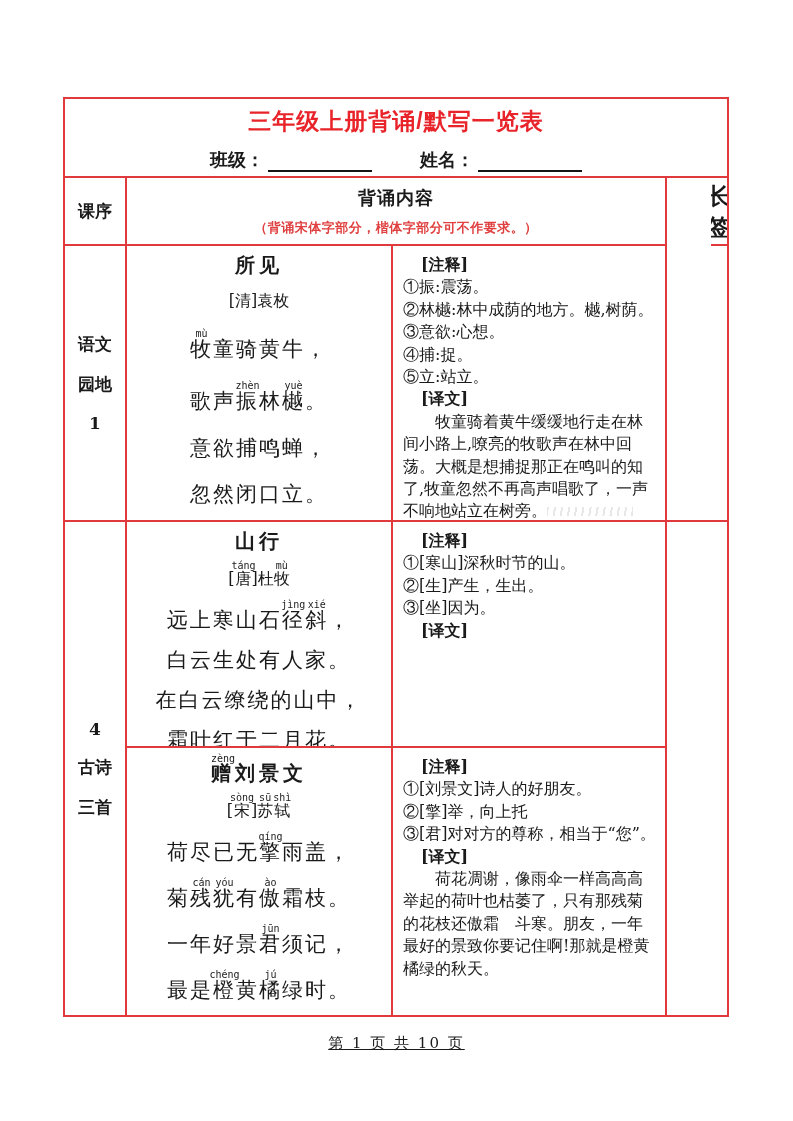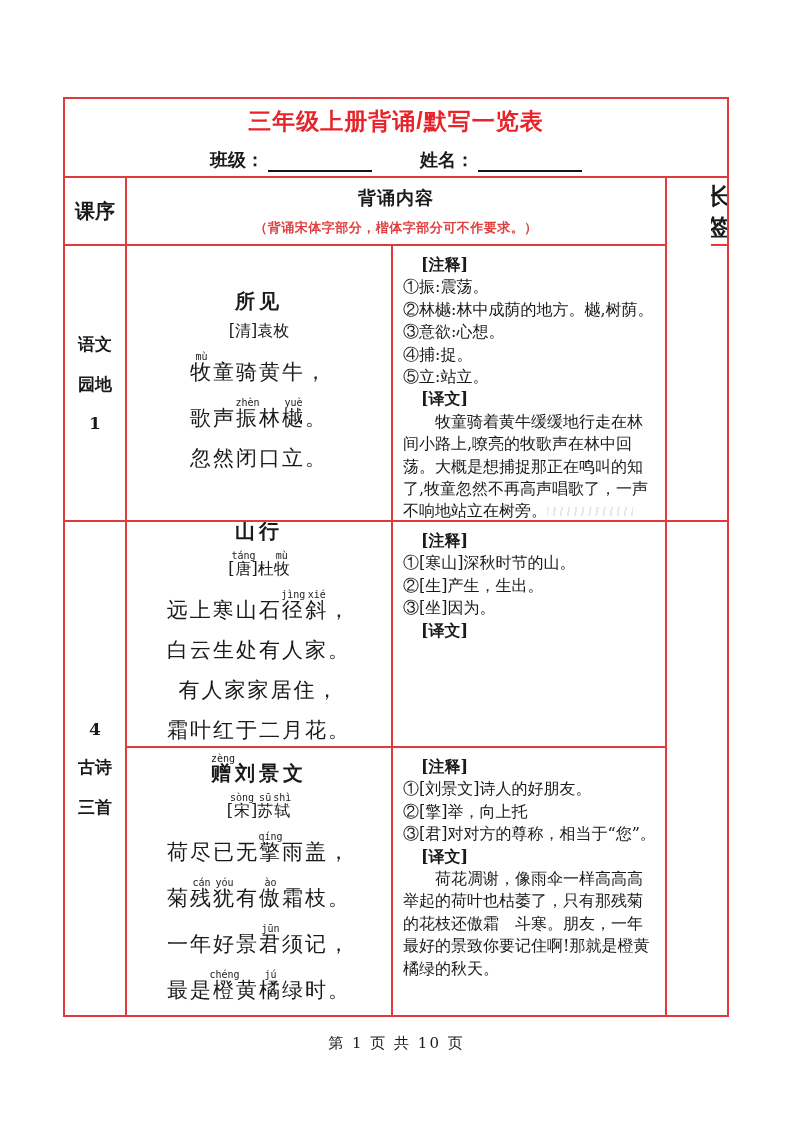--- a/index.html
+++ b/index.html
@@ -41,54 +41,54 @@
   .grid{
     display:grid;height:837px;
     grid-template-columns:62px 266px 274px 1fr;
     grid-template-rows:68px 276px 226px 1fr;
   }
   .cell{border-right:2px solid var(--red);border-bottom:2px solid var(--red);overflow:hidden;}
   .no-r{border-right:none;}
   .no-b{border-bottom:none;}
   
   .h-cell{display:flex;flex-direction:column;align-items:center;justify-content:center;font-weight:bold;}
-  .h-lesson{font-size:20px;}
+  .h-lesson{font-size:17px;}
   .h-content .h-main{font-size:18px;letter-spacing:1px;}
   .h-content .h-note{
     margin-top:9px;color:var(--note-red);font-weight:bold;font-size:13px;letter-spacing:.5px;
   }
   .h-sign{font-size:23px;line-height:31px;margin-left:44px;}
   
   .lesson-cell{
     display:flex;flex-direction:column;align-items:center;justify-content:center;
     font-weight:bold;font-size:17px;gap:17px;
   }
   
   .poem-cell{
-    display:flex;flex-direction:column;align-items:center;justify-content:center;
+    display:flex;flex-direction:column;align-items:center;justify-content:space-between;
     text-align:center;padding:6px 4px;
   }
   .poem-title{font-size:20px;font-weight:bold;letter-spacing:4px;margin-bottom:6px;}
   .poem-author{font-size:16px;margin-bottom:4px;}
   .poem-line{font-size:21px;letter-spacing:2px;margin:6px 0;white-space:nowrap;}
   ruby rt{font-size:10px;font-family:"DejaVu Sans Mono","Liberation Mono",monospace;letter-spacing:0;}
   .poem-title ruby rt{font-weight:normal;}
   
   .ann-cell{padding:8px 9px 4px 10px;font-size:16px;line-height:22.4px;}
   .ann-label{font-weight:bold;font-size:16px;margin-left:18px;}
   .note-line{}
   .trans{text-indent:2em;white-space:pre-line;}
   .smudge{
     display:inline-block;width:86px;height:9px;vertical-align:middle;opacity:.35;
     background:repeating-linear-gradient(100deg,#bbb 0 2px,transparent 2px 7px);
   }
   
   .footer{
     position:absolute;left:0;top:1034px;width:793px;text-align:center;
-    font-size:15px;letter-spacing:2px;
+    font-size:15px;letter-spacing:2px;text-decoration:underline;
   }
 </style>
 </head>
 <body>
 
 <div class="sheet">
 
   <div class="doc-table">
 
     <div class="title-block">
@@ -123,20 +123,21 @@
       <div class="cell lesson-cell" style="grid-column:1;grid-row:2;">
           <div>语文</div>
           <div>园地</div>
           <div>1</div>
         </div>
       <div class="cell poem-cell" style="grid-column:2;grid-row:2;">
           <div class="poem-title">所见</div>
           <div class="poem-author">[清]袁枚</div>
           <div class="poem-line"><ruby>牧<rt>mù</rt></ruby>童骑黄牛，</div>
           <div class="poem-line">歌声<ruby>振<rt>zhèn</rt></ruby>林<ruby>樾<rt>yuè</rt></ruby>。</div>
+          <div class="poem-line">意欲捕鸣蝉，</div>
           <div class="poem-line">忽然闭口立。</div>
         </div>
       <div class="cell ann-cell" style="grid-column:3;grid-row:2;">
           <div class="ann-label">[注释]</div>
           <div class="note-line">①振:震荡。</div>
           <div class="note-line">②林樾:林中成荫的地方。樾,树荫。</div>
           <div class="note-line">③意欲:心想。</div>
           <div class="note-line">④捕:捉。</div>
           <div class="note-line">⑤立:站立。</div>
           <div class="ann-label">[译文]</div>
@@ -147,21 +148,21 @@
       <div class="cell lesson-cell no-b" style="grid-column:1;grid-row:3/5;">
           <div>4</div>
           <div>古诗</div>
           <div>三首</div>
         </div>
       <div class="cell poem-cell" style="grid-column:2;grid-row:3;">
           <div class="poem-title">山行</div>
           <div class="poem-author">[<ruby>唐<rt>táng</rt></ruby>]杜<ruby>牧<rt>mù</rt></ruby></div>
           <div class="poem-line">远上寒山石<ruby>径<rt>jìng</rt></ruby><ruby>斜<rt>xié</rt></ruby>，</div>
           <div class="poem-line">白云生处有人家。</div>
-          <div class="poem-line">有人家家居住，</div>
+          <div class="poem-line">在白云缭绕的山中，</div>
           <div class="poem-line">霜叶红于二月花。</div>
         </div>
       <div class="cell ann-cell" style="grid-column:3;grid-row:3;">
           <div class="ann-label">[注释]</div>
           <div class="note-line">①[寒山]深秋时节的山。</div>
           <div class="note-line">②[生]产生，生出。</div>
           <div class="note-line">③[坐]因为。</div>
           <div class="ann-label">[译文]</div>
         </div>
       <div class="cell no-r no-b" style="grid-column:4;grid-row:3/5;"></div>

